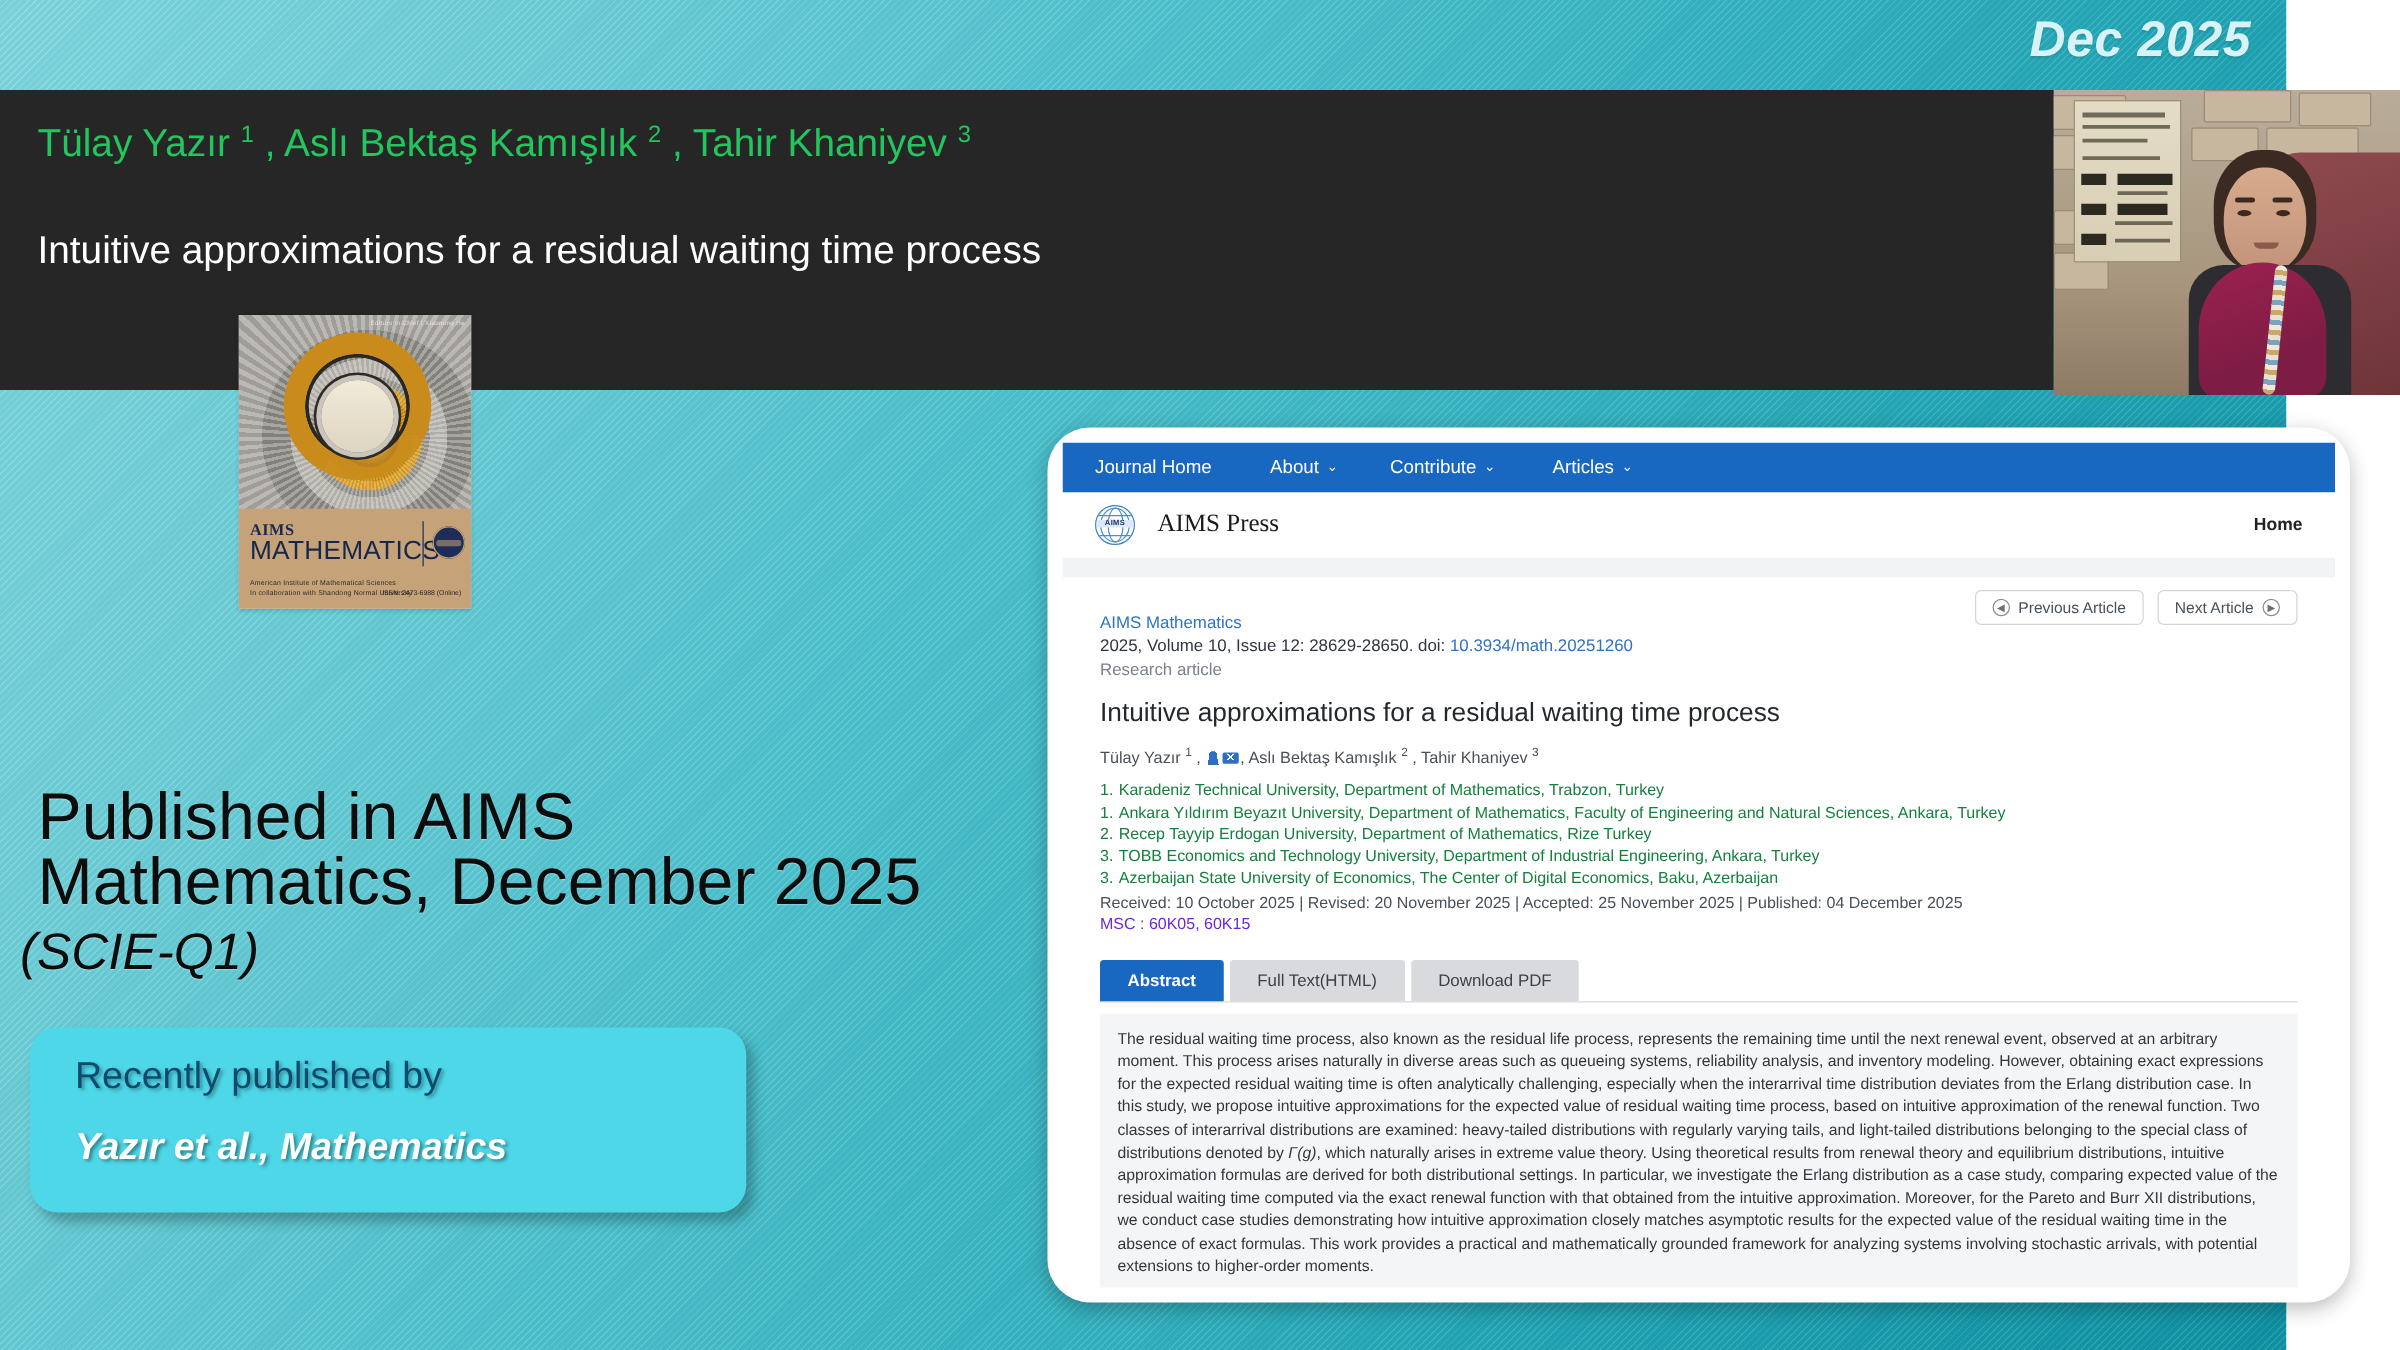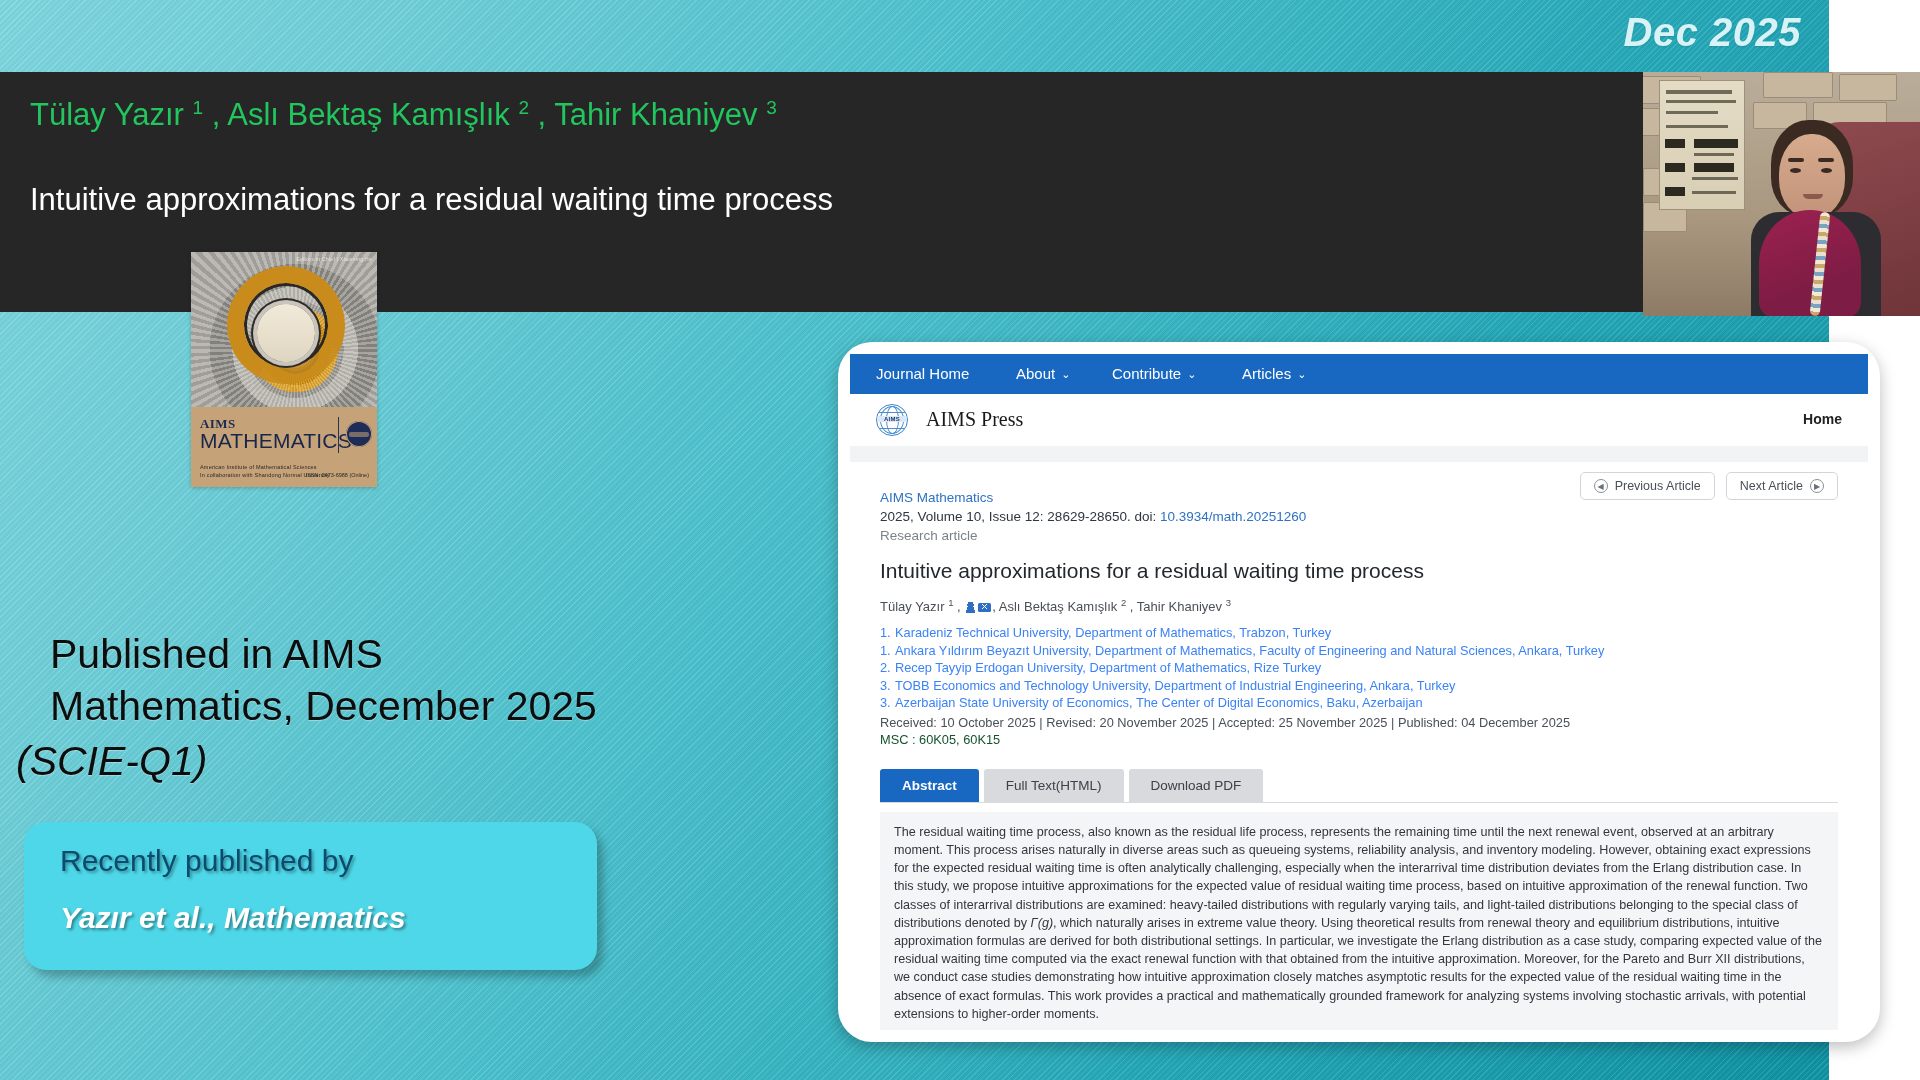--- a/index.html
+++ b/index.html
@@ -212,23 +212,22 @@
     font-size: 5.5px; color: #2a2a2a; letter-spacing: 0.2px;
   }
   .cov-issn {
     position: absolute; right: 8px; bottom: 9px;
     font-size: 5.5px; color: #2a2a2a;
   }
 
   
   #published-text {
     position: absolute; left: 30px; top: 628px;
-    font-size: 41px; line-height: 52px; color: #0d0d0d;
+    font-size: 53px; line-height: 52px; color: #0d0d0d;
     text-shadow: 0 1px 1px rgba(255,255,255,0.35);
-    margin-left: 20px;
   }
   #scie-text {
     position: absolute; left: 16px; top: 738px;
     font-size: 41px; font-style: italic; color: #0d0d0d;
     text-shadow: 0 1px 1px rgba(255,255,255,0.35);
   }
 
   
   #callout {
     position: absolute; left: 24px; top: 822px;
@@ -369,29 +368,29 @@
     position: relative;
   }
   .icon-mail::after {
     content: ""; position: absolute; left: 1px; top: 0.5px;
     width: 11px; height: 5px;
     background: linear-gradient(135deg, transparent 46%, #ffffff 46% 54%, transparent 54%),
                 linear-gradient(225deg, transparent 46%, #ffffff 46% 54%, transparent 54%);
   }
 
   .affil {
-    font-size: 12.8px; color: #3b82f6; line-height: 17.5px;
+    font-size: 12.8px; color: #15803d; line-height: 17.5px;
     white-space: nowrap;
   }
   .affil .num { display: inline-block; width: 15px; }
   #dates-line {
     font-size: 12.8px; color: #4a5058; margin-top: 3px; white-space: nowrap;
   }
   #msc-line {
-    font-size: 12.8px; color: #14532d; margin-top: 2px;
+    font-size: 12.8px; color: #6d28d9; margin-top: 2px;
   }
 
   
   #tabs {
     display: flex; gap: 5px; margin-top: 22px;
   }
   .tab {
     padding: 9px 22px; font-size: 13.5px; border-radius: 3px 3px 0 0;
   }
   .tab.active { background: #1867c0; color: #ffffff; font-weight: 600; }

